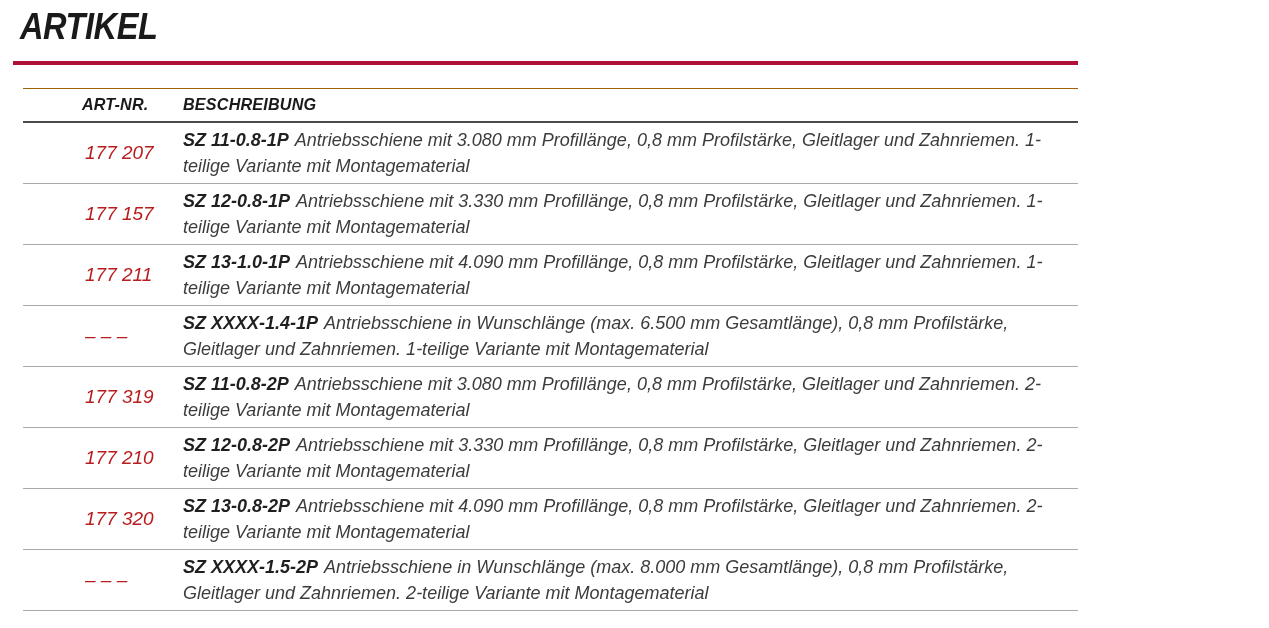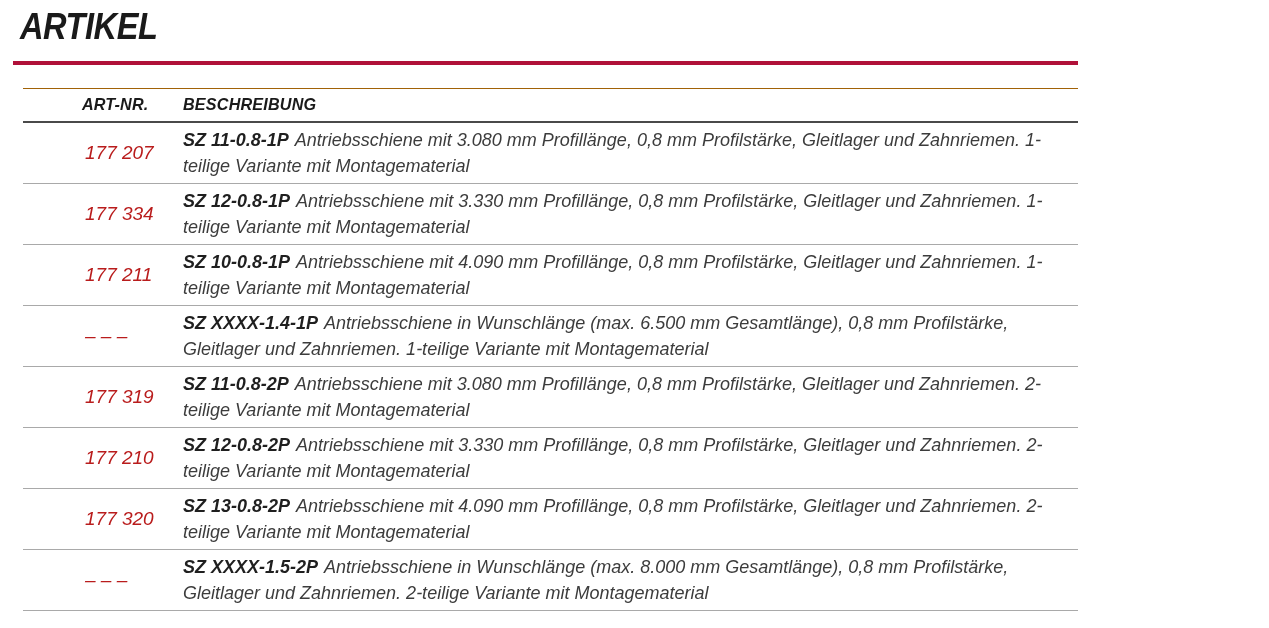--- a/index.html
+++ b/index.html
@@ -109,28 +109,28 @@
       <div class="header-cell">GEWICHT</div>
     </div>
 
     <div class="grid-row data-row">
       <div class="cell art">177 207</div>
       <div class="cell desc"><span class="model">SZ 11-0.8-1P</span><span>Antriebsschiene mit 3.080 mm Profillänge, 0,8 mm Profilstärke, Gleitlager und Zahnriemen. 1-teilige Variante mit Montagematerial</span></div>
       <div class="cell weight">5,0 kg</div>
     </div>
 
     <div class="grid-row data-row">
-      <div class="cell art">177 334</div>
+      <div class="cell art">177 157</div>
       <div class="cell desc"><span class="model">SZ 12-0.8-1P</span><span>Antriebsschiene mit 3.330 mm Profillänge, 0,8 mm Profilstärke, Gleitlager und Zahnriemen. 1-teilige Variante mit Montagematerial</span></div>
       <div class="cell weight">4,6 kg</div>
     </div>
 
     <div class="grid-row data-row">
       <div class="cell art">177 211</div>
-      <div class="cell desc"><span class="model">SZ 10-0.8-1P</span><span>Antriebsschiene mit 4.090 mm Profillänge, 0,8 mm Profilstärke, Gleitlager und Zahnriemen. 1-teilige Variante mit Montagematerial</span></div>
+      <div class="cell desc"><span class="model">SZ 13-1.0-1P</span><span>Antriebsschiene mit 4.090 mm Profillänge, 0,8 mm Profilstärke, Gleitlager und Zahnriemen. 1-teilige Variante mit Montagematerial</span></div>
       <div class="cell weight">6,5 kg</div>
     </div>
 
     <div class="grid-row data-row">
       <div class="cell art">– – –</div>
       <div class="cell desc"><span class="model">SZ XXXX-1.4-1P</span><span>Antriebsschiene in Wunschlänge (max. 6.500 mm Gesamtlänge), 0,8 mm Profilstärke, Gleitlager und Zahnriemen. 1-teilige Variante mit Montagematerial</span></div>
       <div class="cell weight">– – –</div>
     </div>
 
     <div class="grid-row data-row">

